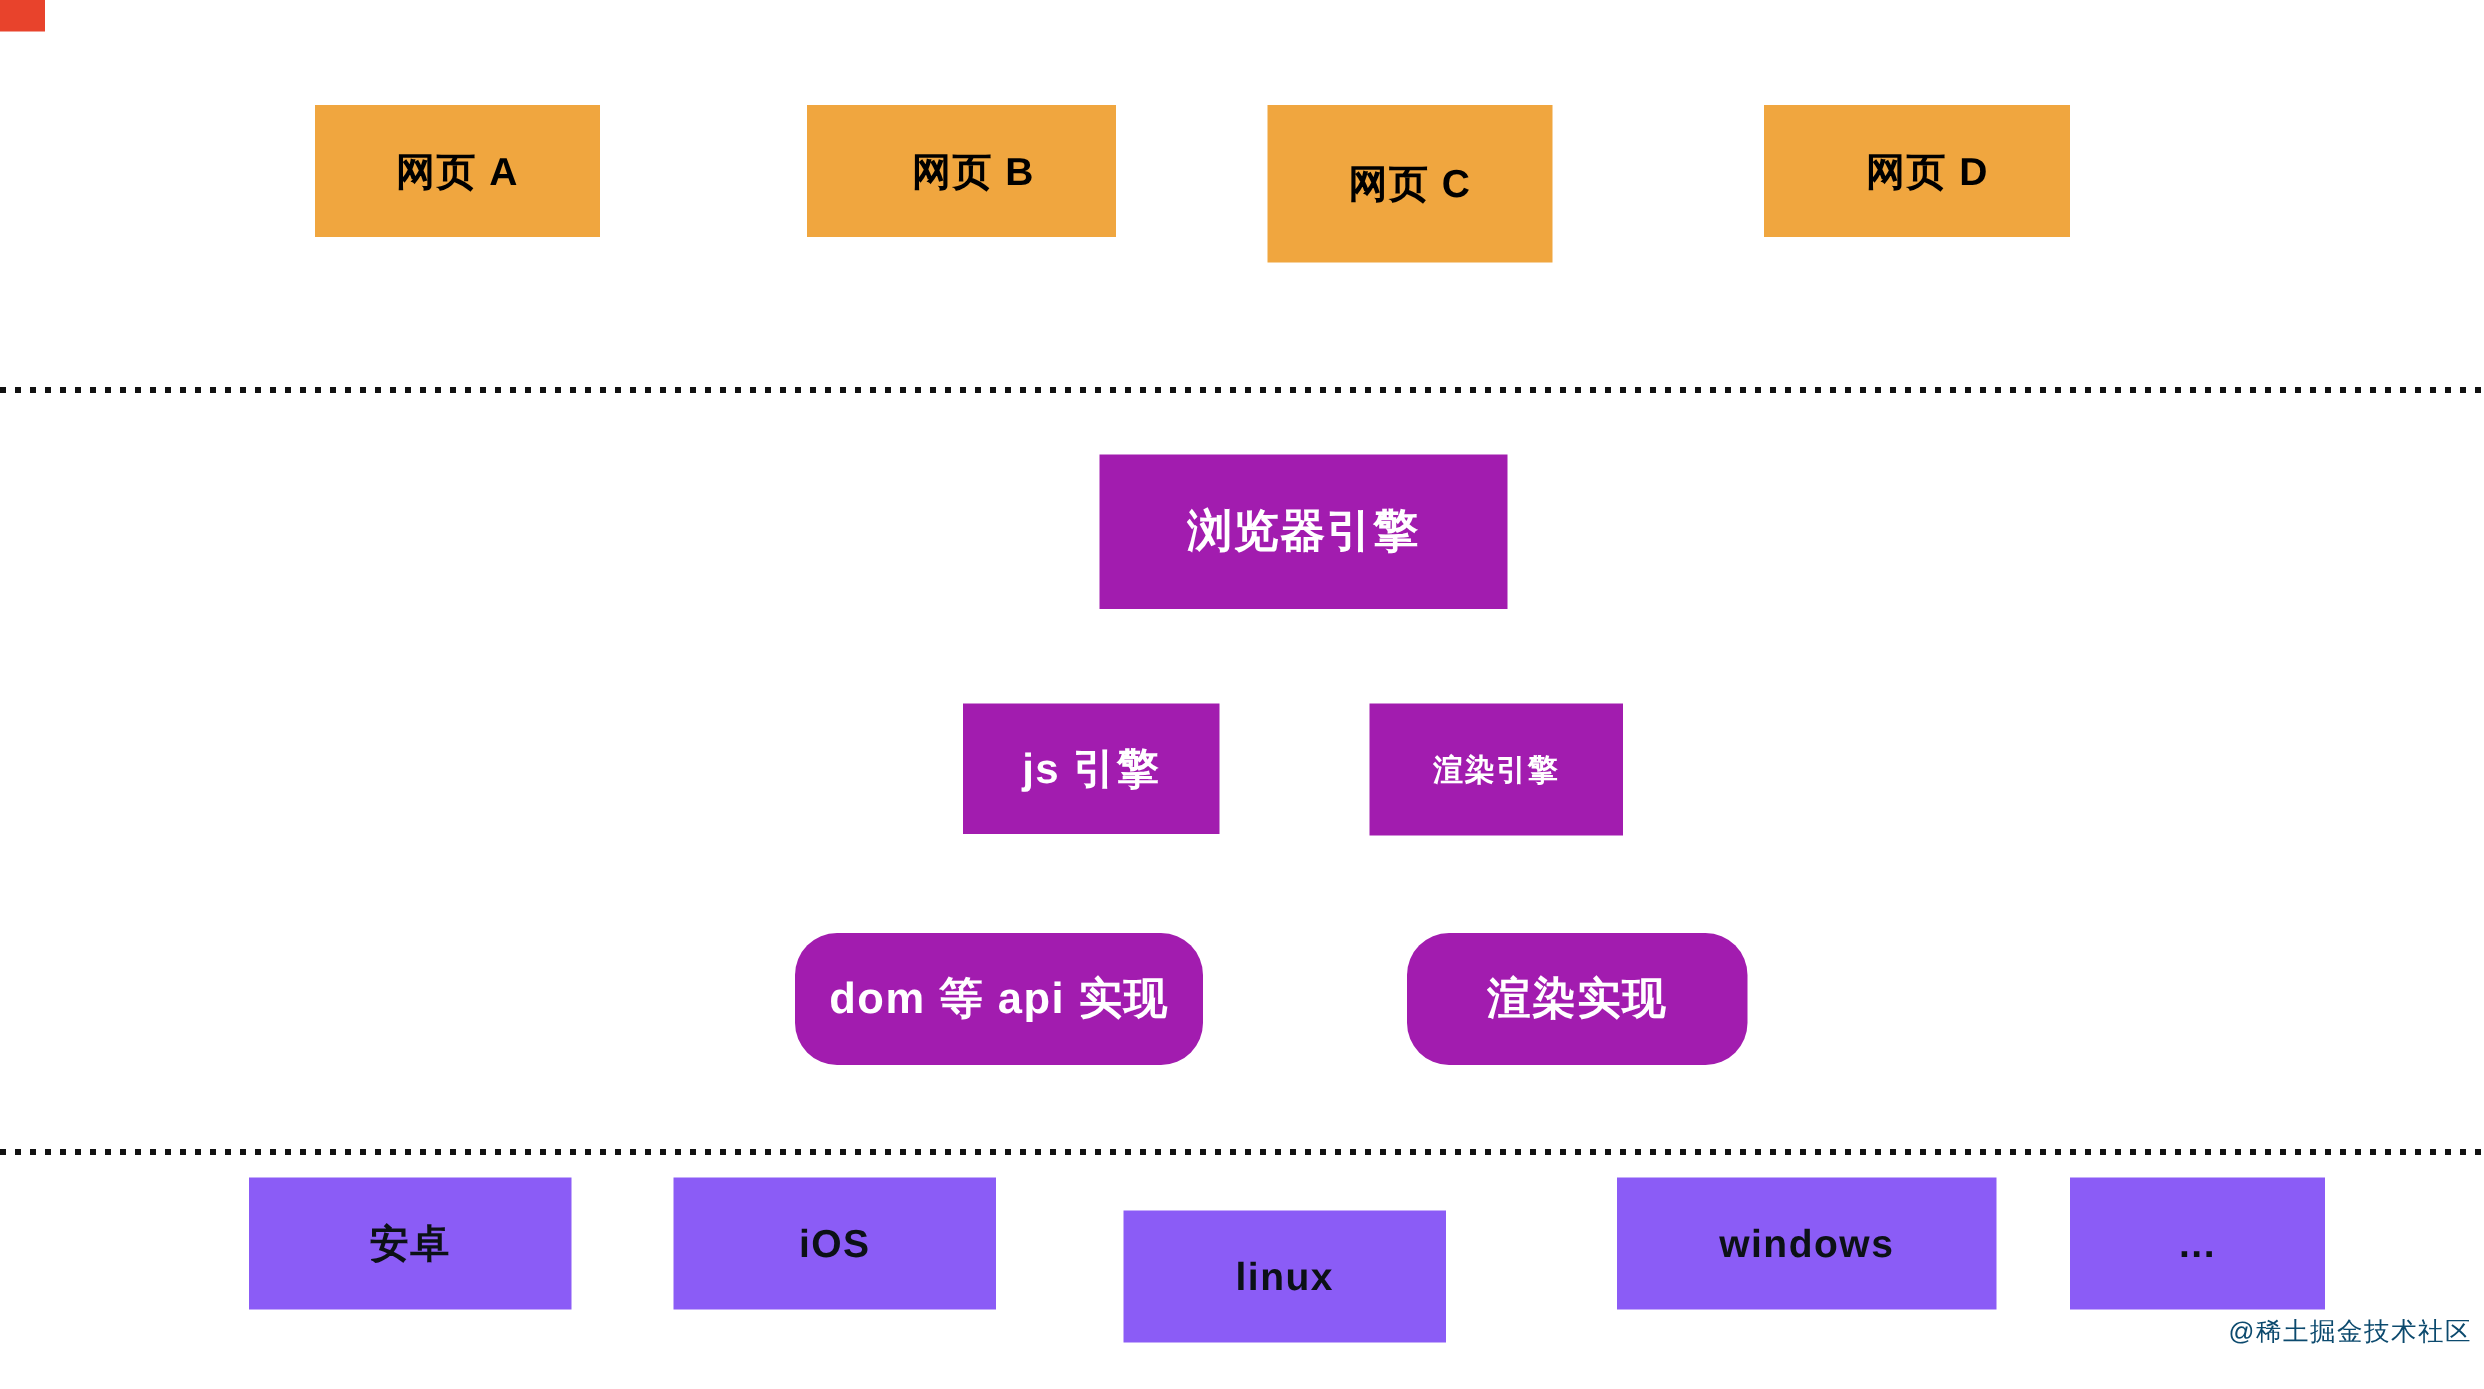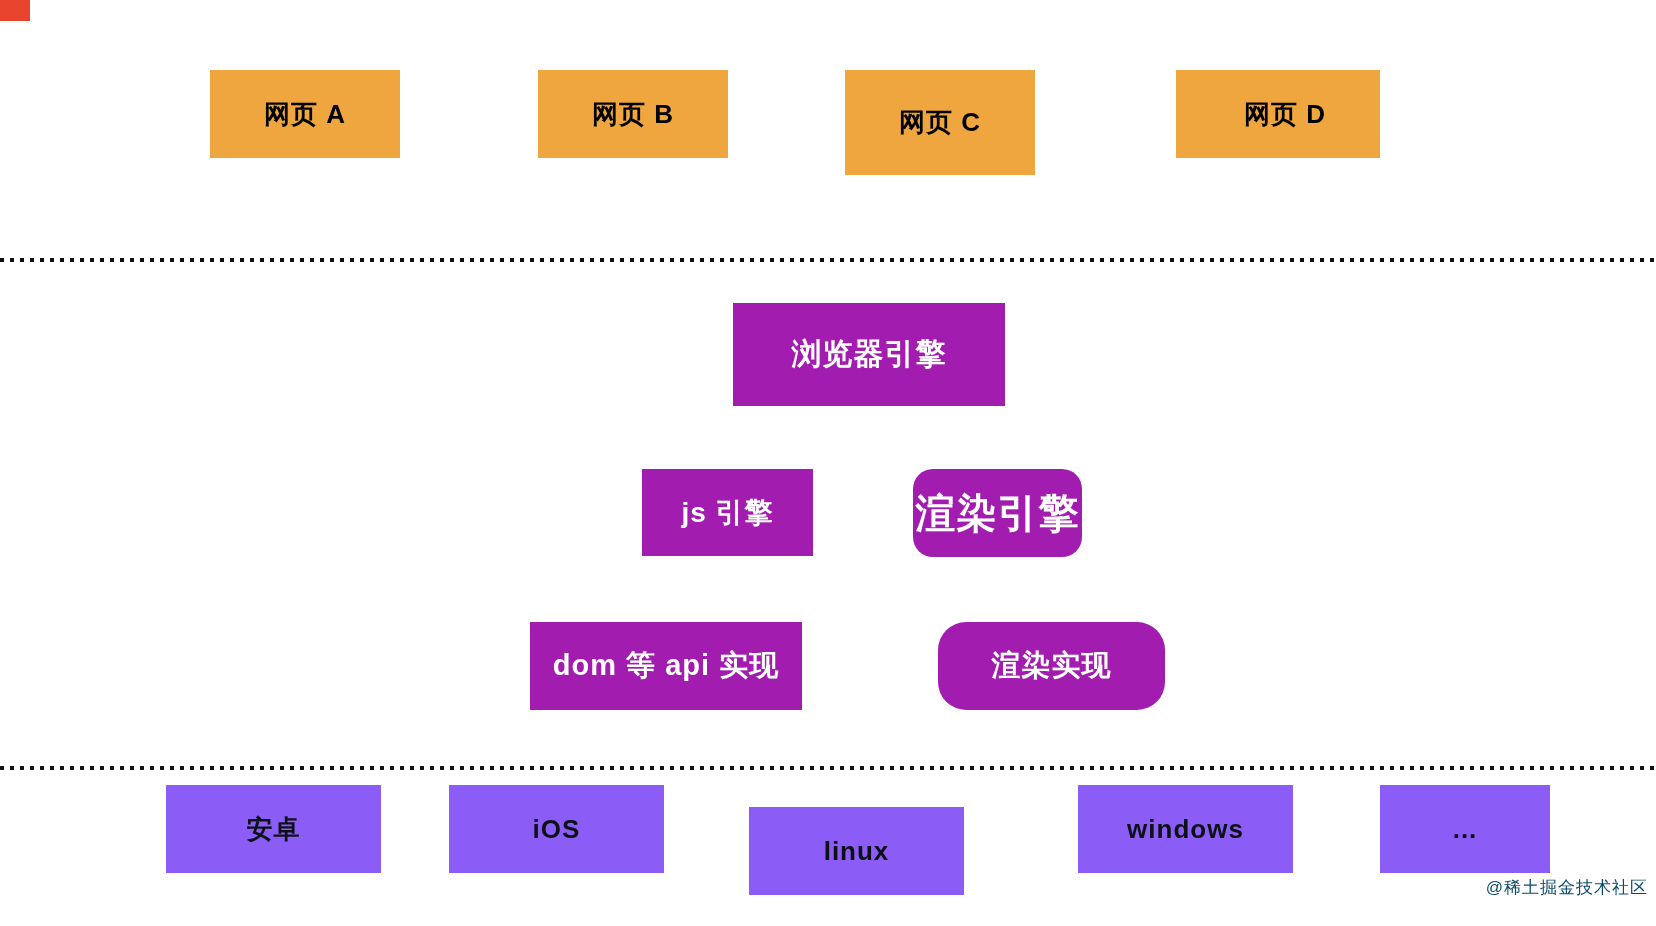--- a/index.html
+++ b/index.html
@@ -59,37 +59,37 @@
   }
 </style>
 </head>
 <body>
 
 <div class="canvas">
 
   <div class="corner-mark"></div>
 
   <div class="node webpage" style="left:210px; top:70px; width:190px; height:88px;">网页 A</div>
-  <div class="node webpage" style="left:538px; top:70px; width:190px; height:88px;">网页 B</div>
+  <div class="node webpage" style="left:538px; top:70px; width:190px; height:88px;padding-left:16px;">网页 B</div>
   <div class="node webpage" style="left:845px; top:70px; width:190px; height:105px;">网页 C</div>
   <div class="node webpage" style="left:1176px; top:70px; width:190px; height:88px;padding-left:14px;">网页 D</div>
 
   <div class="dotted-line" style="top:258px;"></div>
 
   <div class="node engine" style="left:733px; top:303px; width:272px; height:103px; font-size:30px;">浏览器引擎</div>
 
   <div class="node engine" style="left:642px; top:469px; width:171px; height:87px; font-size:28px;">js 引擎</div>
-  <div class="node engine" style="left:913px; top:469px; width:169px; height:88px; font-size:40px;border-radius:20px;">渲染引擎</div>
+  <div class="node engine" style="left:913px; top:469px; width:169px; height:88px; font-size:20px;">渲染引擎</div>
 
-  <div class="node engine" style="left:530px; top:622px; width:272px; height:88px; font-size:29px;">dom 等 api 实现</div>
+  <div class="node engine" style="left:530px; top:622px; width:272px; height:88px; font-size:29px;border-radius:28px;">dom 等 api 实现</div>
   <div class="node engine" style="left:938px; top:622px; width:227px; height:88px; font-size:29px;border-radius:28px;">渲染实现</div>
 
   <div class="dotted-line" style="top:766px;"></div>
 
   <div class="node platform" style="left:166px; top:785px; width:215px; height:88px;">安卓</div>
   <div class="node platform" style="left:449px; top:785px; width:215px; height:88px;">iOS</div>
   <div class="node platform" style="left:749px; top:807px; width:215px; height:88px;">linux</div>
-  <div class="node platform" style="left:1078px; top:785px; width:215px; height:88px;">windows</div>
+  <div class="node platform" style="left:1078px; top:785px; width:253px; height:88px;">windows</div>
   <div class="node platform" style="left:1380px; top:785px; width:170px; height:88px;">...</div>
 
   <div class="watermark">@稀土掘金技术社区</div>
 
 </div>
 
 </body></html>

